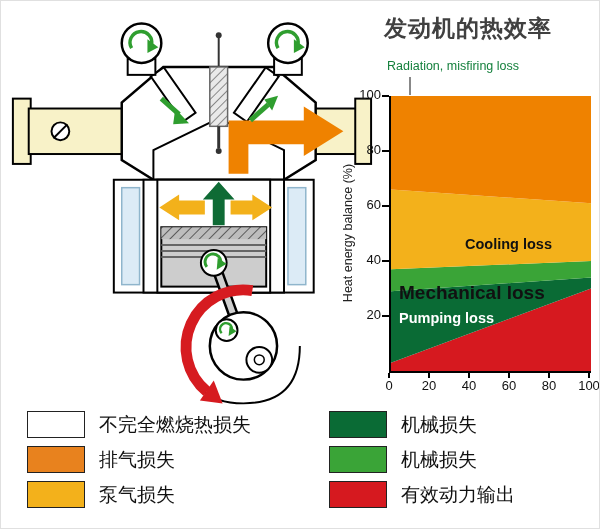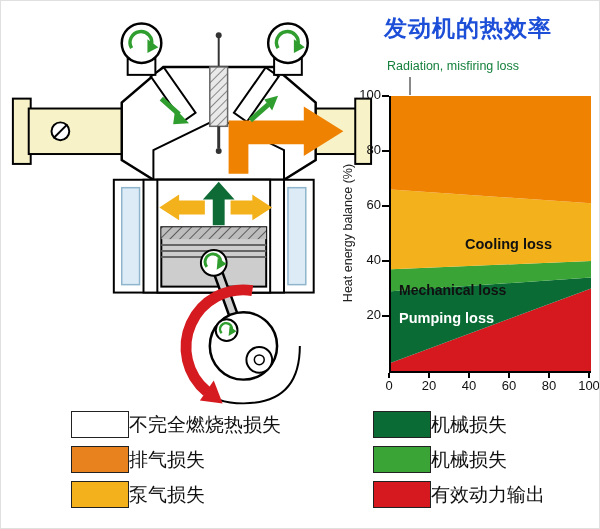--- a/index.html
+++ b/index.html
@@ -1,48 +1,48 @@
 <!DOCTYPE html>
 <html><head>
 <meta charset="utf-8">
 <style>
   html,body{margin:0;padding:0;background:#fff;}
   body{font-family:"Liberation Sans", sans-serif;}
   #page-root{position:relative;width:600px;height:529px;background:#fff;overflow:hidden;border:1px solid #e0e0e0;box-sizing:border-box;}
 
   
-  .page-title{position:absolute;left:383px;top:12px;font-size:23px;font-weight:bold;color:#1d4ed8;letter-spacing:1px;white-space:nowrap;}
+  .page-title{position:absolute;left:383px;top:12px;font-size:23px;font-weight:bold;color:#404040;letter-spacing:1px;white-space:nowrap;}
 
   
   #engine{position:absolute;left:2px;top:2px;width:376px;height:402px;}
 
   
   #chart{position:absolute;left:338px;top:50px;width:262px;height:352px;}
   .annotation{position:absolute;left:48px;top:8px;font-size:12.5px;color:#15803d;white-space:nowrap;}
   .leader{position:absolute;left:70px;top:26px;height:18px;border-left:2px solid #888;}
   .ylabel{position:absolute;left:-88px;top:172px;width:200px;height:20px;text-align:center;font-size:12.5px;color:#222;transform:rotate(-90deg);white-space:nowrap;}
   .plot{position:absolute;left:50px;top:45px;width:200px;height:275px;border-left:2px solid #000;border-bottom:2px solid #000;}
   .plot svg{position:absolute;left:0;top:0;width:100%;height:100%;display:block;}
   .ytick{position:absolute;left:8px;width:34px;text-align:right;font-size:13px;color:#111;}
   .ytickmark{position:absolute;left:43px;width:7px;height:2px;background:#000;}
   .xtick{position:absolute;top:327px;transform:translateX(-50%);font-size:13px;color:#111;}
   .xtickmark{position:absolute;top:322px;width:2px;height:5px;background:#000;}
   .clbl{position:absolute;font-weight:700;font-size:14.5px;color:#111;white-space:nowrap;}
   .clbl.exhaust{left:22px;top:36px;}
   .clbl.cooling{left:74px;top:128px;margin-top:12px;}
-  .clbl.mechanical{left:8px;top:186px;font-size:14px;}
+  .clbl.mechanical{left:8px;top:186px;font-size:19px;}
   .clbl.pumping{left:8px;top:214px;color:#fff;}
   .clbl.effective{right:6px;top:245px;color:#fff;}
 
   
   .legend{position:absolute;left:0;top:410px;width:600px;}
   .legend-col{position:absolute;top:0;}
   .legend-col.left{left:26px;}
   .legend-col.right{left:328px;}
-  .legend-item{display:flex;align-items:center;gap:0;margin-bottom:8px;height:27px;margin-left:44px;}
+  .legend-item{display:flex;align-items:center;gap:14px;margin-bottom:8px;height:27px;}
   .swatch{width:58px;height:27px;border:1.5px solid #222;box-sizing:border-box;background:#fff;flex:0 0 auto;}
   .legend-label{font-size:19px;color:#111;font-weight:500;white-space:nowrap;}
 </style>
 </head>
 <body>
 
 <div id="page-root">
 
   <svg id="engine" viewBox="0 0 380 405">
     <defs>

